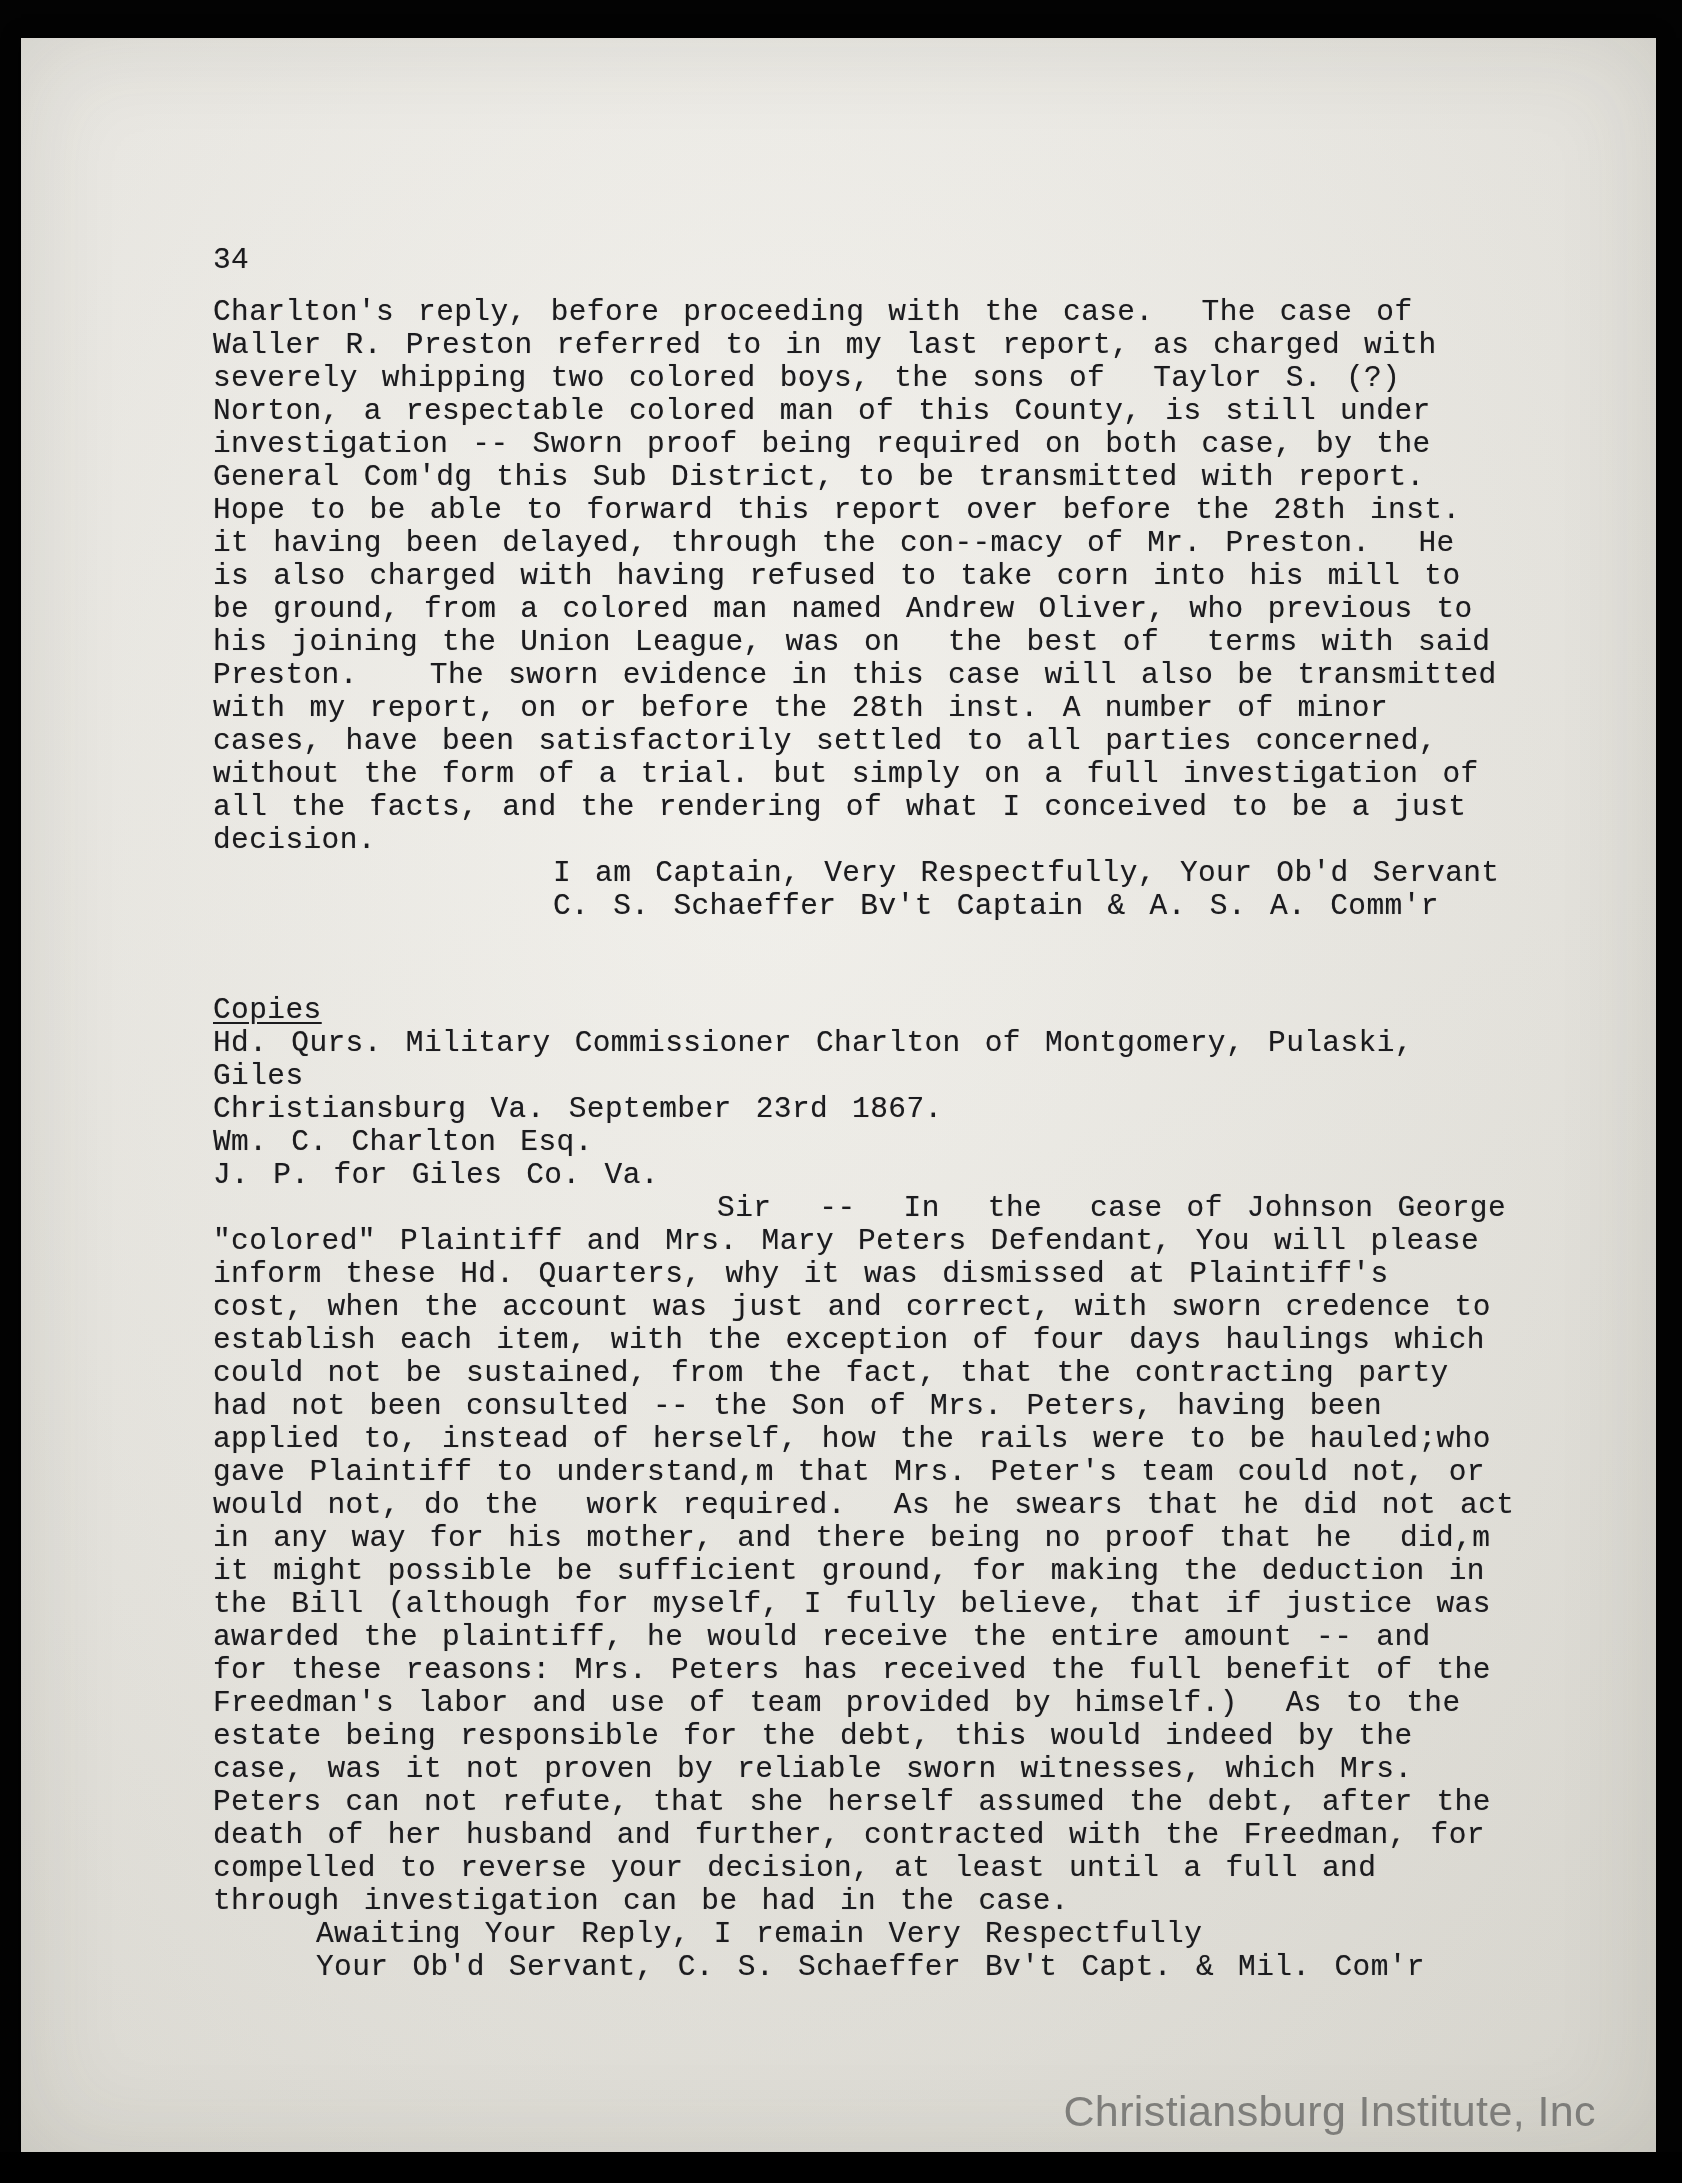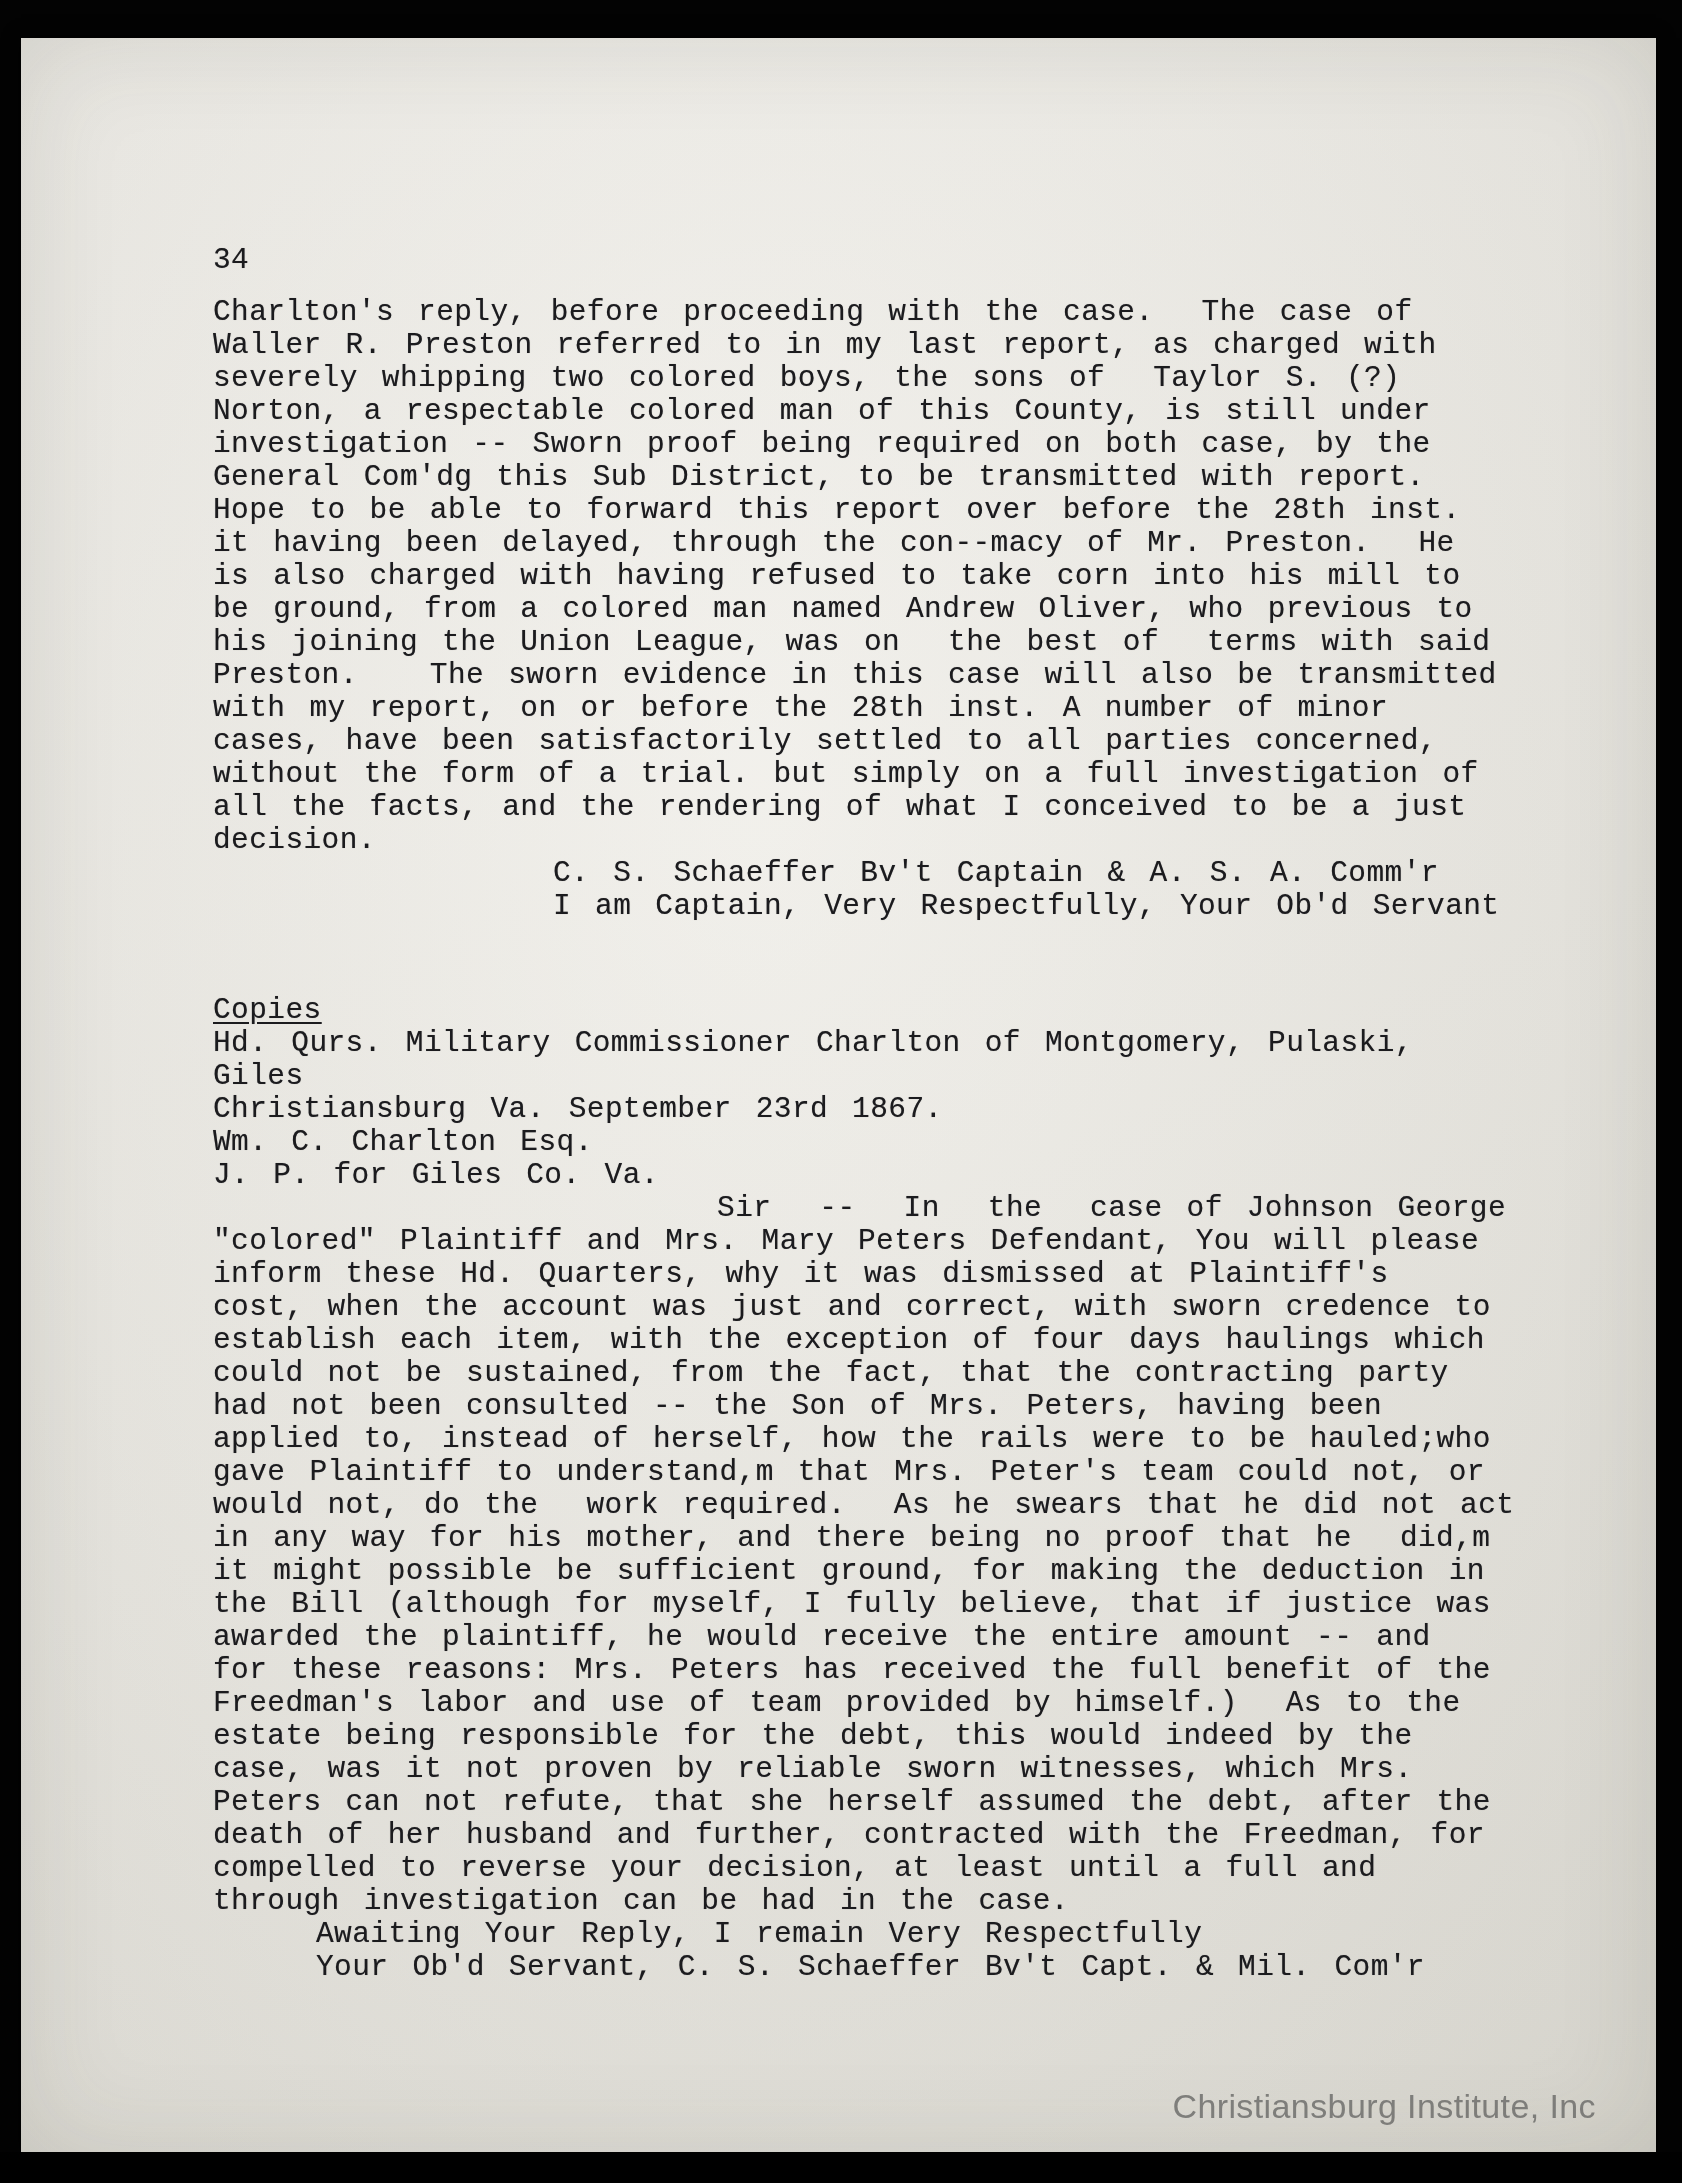--- a/index.html
+++ b/index.html
@@ -55,21 +55,21 @@
     text-underline-offset: 4.4px;
   }
   .sig-letter {
     padding-left: 103px;
   }
   .watermark {
     position: absolute;
     top: 2087px;
     right: 87px;
     font-family: "Liberation Sans", "DejaVu Sans", sans-serif;
-    font-size: 34px;
+    font-size: 43px;
     color: rgba(110,110,108,0.85);
     letter-spacing: 0.4px;
   }
 </style>
 </head>
 <body>
 
 <div class="stage">
   <div class="paper"></div>
 
@@ -91,22 +91,22 @@
         <div class="tline">his joining the Union League, was on  the best of  terms with said</div>
         <div class="tline">Preston.   The sworn evidence in this case will also be transmitted</div>
         <div class="tline">with my report, on or before the 28th inst. A number of minor</div>
         <div class="tline">cases, have been satisfactorily settled to all parties concerned,</div>
         <div class="tline">without the form of a trial. but simply on a full investigation of</div>
         <div class="tline">all the facts, and the rendering of what I conceived to be a just</div>
         <div class="tline">decision.</div>
       </div>
 
     <div class="sig-report">
+        <div class="tline">I am Captain, Very Respectfully, Your Ob'd Servant</div>
         <div class="tline">C. S. Schaeffer Bv't Captain &amp; A. S. A. Comm'r</div>
-        <div class="tline">I am Captain, Very Respectfully, Your Ob'd Servant</div>
       </div>
 
     <div class="copies-section">
       <div class="tline"><span class="copies-label">Copies</span></div>
       <div class="copies-header">
           <div class="tline">Hd. Qurs. Military Commissioner Charlton of Montgomery, Pulaski,</div>
           <div class="tline">Giles</div>
           <div class="tline">Christiansburg Va. September 23rd 1867.</div>
           <div class="tline">Wm. C. Charlton Esq.</div>
           <div class="tline">J. P. for Giles Co. Va.</div>

